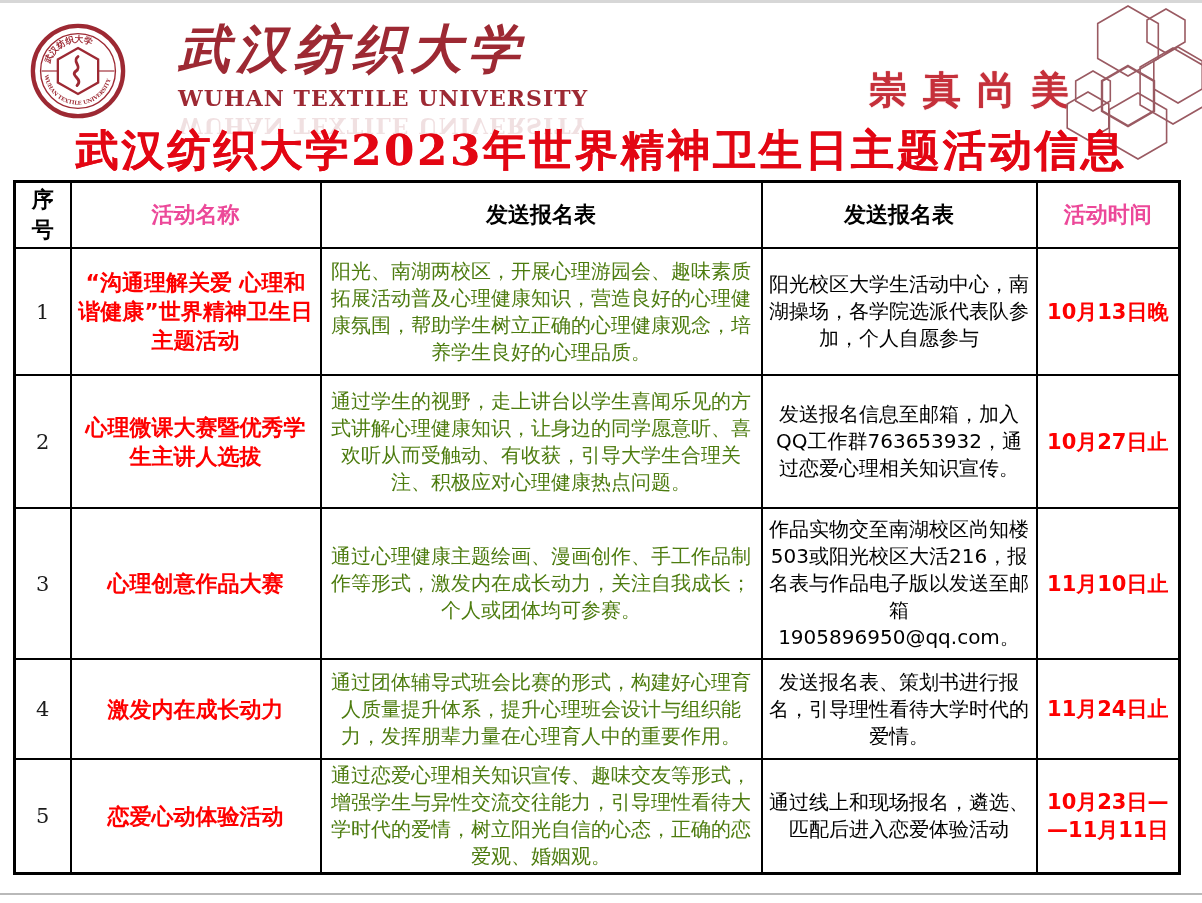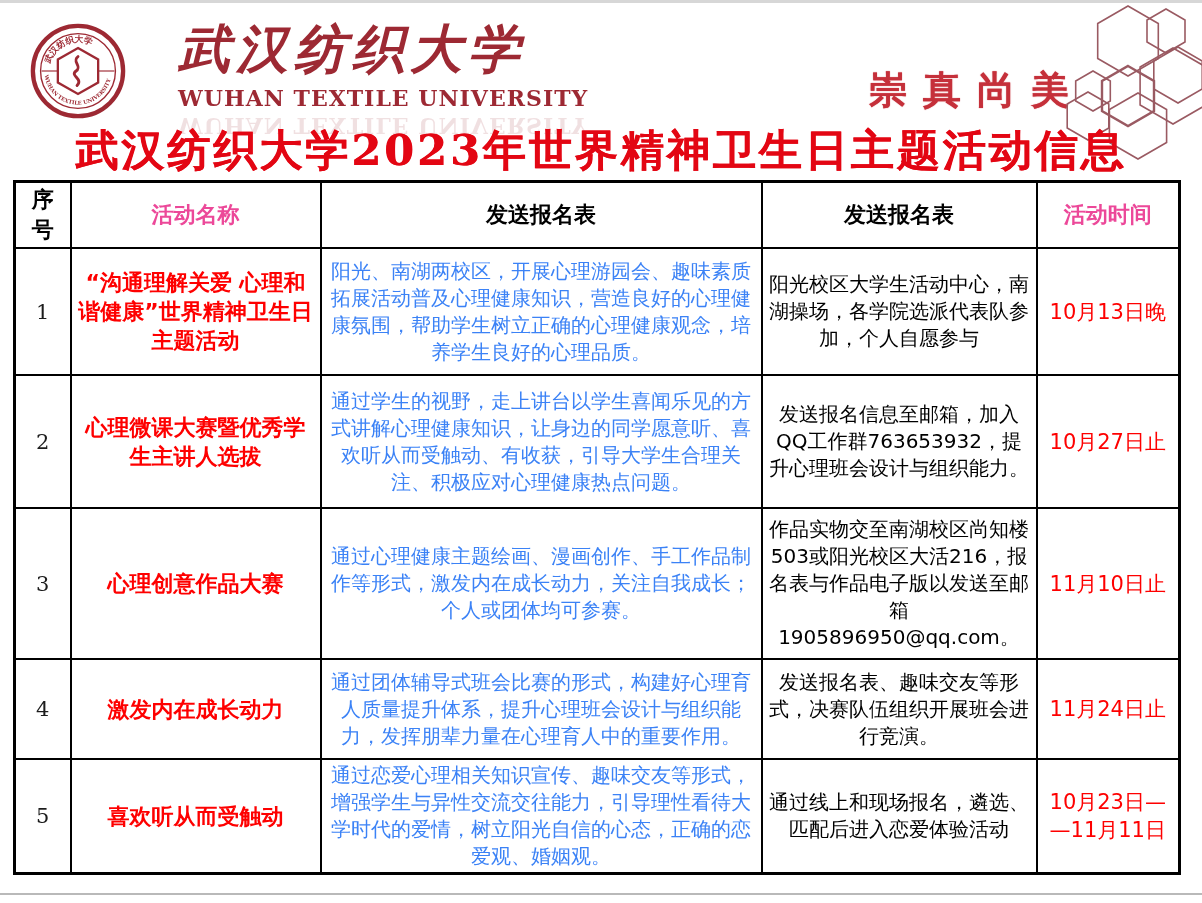--- a/index.html
+++ b/index.html
@@ -66,27 +66,27 @@
   th{font-size:22px;font-weight:bold;color:#000;}
   th.h-red{color:#ec4899;}
 
   td.col-no{
     font-family:"DejaVu Serif",serif;font-size:21px;color:#1c1c1c;font-weight:normal;
   }
   td.col-name{
     font-size:22px;font-weight:bold;color:#fe0000;line-height:29px;
   }
   td.col-content{
-    font-size:20px;color:#3b82f6;line-height:27px;padding:2px 4px;
+    font-size:20px;color:#4d7c0f;line-height:27px;padding:2px 4px;
   }
   td.col-method{
     font-size:20px;color:#000;line-height:27px;padding:2px 3px;border-radius:21px;
   }
   td.col-time{
-    font-size:21px;font-weight:normal;color:#fe0000;line-height:28px;white-space:pre-line;
+    font-size:21px;font-weight:bold;color:#fe0000;line-height:28px;white-space:pre-line;
   }
 </style>
 </head>
 <body>
 
 <div class="edge-line-top"></div>
 <div class="edge-line-bottom"></div>
 
 <div class="header">
 
@@ -154,39 +154,39 @@
       <td class="col-no">1</td>
       <td class="col-name">“沟通理解关爱 心理和谐健康”世界精神卫生日主题活动</td>
       <td class="col-content">阳光、南湖两校区，开展心理游园会、趣味素质拓展活动普及心理健康知识，营造良好的心理健康氛围，帮助学生树立正确的心理健康观念，培养学生良好的心理品质。</td>
       <td class="col-method">阳光校区大学生活动中心，南湖操场，各学院选派代表队参加，个人自愿参与</td>
       <td class="col-time">10月13日晚</td>
     </tr>
     <tr>
       <td class="col-no">2</td>
       <td class="col-name">心理微课大赛暨优秀学生主讲人选拔</td>
       <td class="col-content">通过学生的视野，走上讲台以学生喜闻乐见的方式讲解心理健康知识，让身边的同学愿意听、喜欢听从而受触动、有收获，引导大学生合理关注、积极应对心理健康热点问题。</td>
-      <td class="col-method">发送报名信息至邮箱，加入QQ工作群763653932，提升心理班会设计与组织能力。</td>
+      <td class="col-method">发送报名信息至邮箱，加入QQ工作群763653932，通过恋爱心理相关知识宣传。</td>
       <td class="col-time">10月27日止</td>
     </tr>
     <tr>
       <td class="col-no">3</td>
       <td class="col-name">心理创意作品大赛</td>
       <td class="col-content">通过心理健康主题绘画、漫画创作、手工作品制作等形式，激发内在成长动力，关注自我成长；个人或团体均可参赛。</td>
       <td class="col-method">作品实物交至南湖校区尚知楼503或阳光校区大活216，报名表与作品电子版以发送至邮箱1905896950@qq.com。</td>
       <td class="col-time">11月10日止</td>
     </tr>
     <tr>
       <td class="col-no">4</td>
       <td class="col-name">激发内在成长动力</td>
       <td class="col-content">通过团体辅导式班会比赛的形式，构建好心理育人质量提升体系，提升心理班会设计与组织能力，发挥朋辈力量在心理育人中的重要作用。</td>
-      <td class="col-method">发送报名表、趣味交友等形式，决赛队伍组织开展班会进行竞演。</td>
+      <td class="col-method">发送报名表、策划书进行报名，引导理性看待大学时代的爱情。</td>
       <td class="col-time">11月24日止</td>
     </tr>
     <tr>
       <td class="col-no">5</td>
-      <td class="col-name">喜欢听从而受触动</td>
+      <td class="col-name">恋爱心动体验活动</td>
       <td class="col-content">通过恋爱心理相关知识宣传、趣味交友等形式，增强学生与异性交流交往能力，引导理性看待大学时代的爱情，树立阳光自信的心态，正确的恋爱观、婚姻观。</td>
       <td class="col-method">通过线上和现场报名，遴选、匹配后进入恋爱体验活动</td>
       <td class="col-time">10月23日—
 —11月11日</td>
     </tr>
   </tbody>
 </table>
 
 </body></html>

